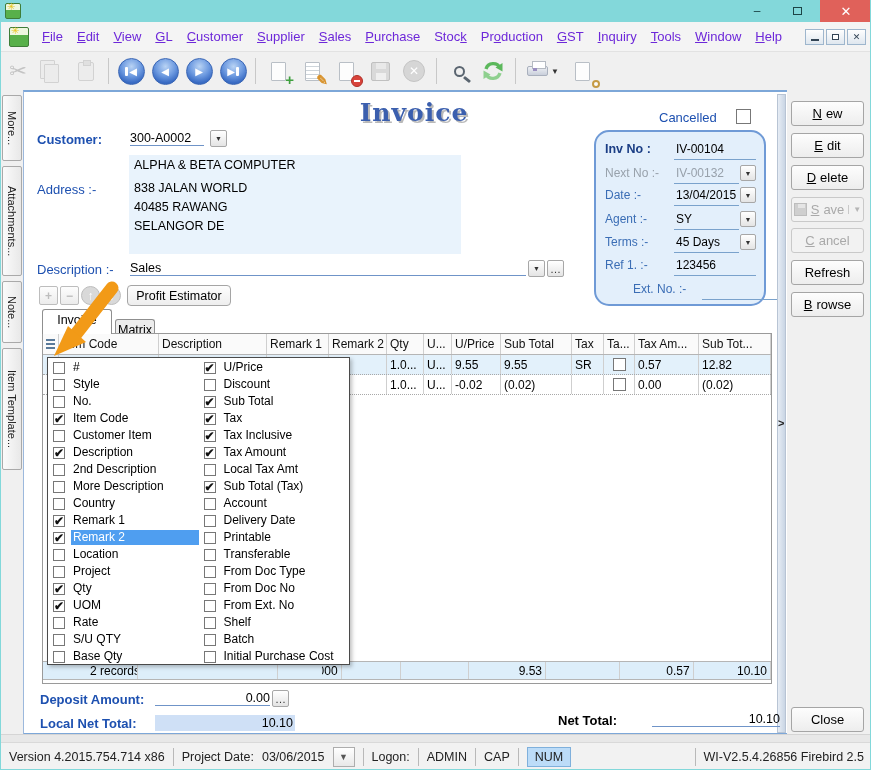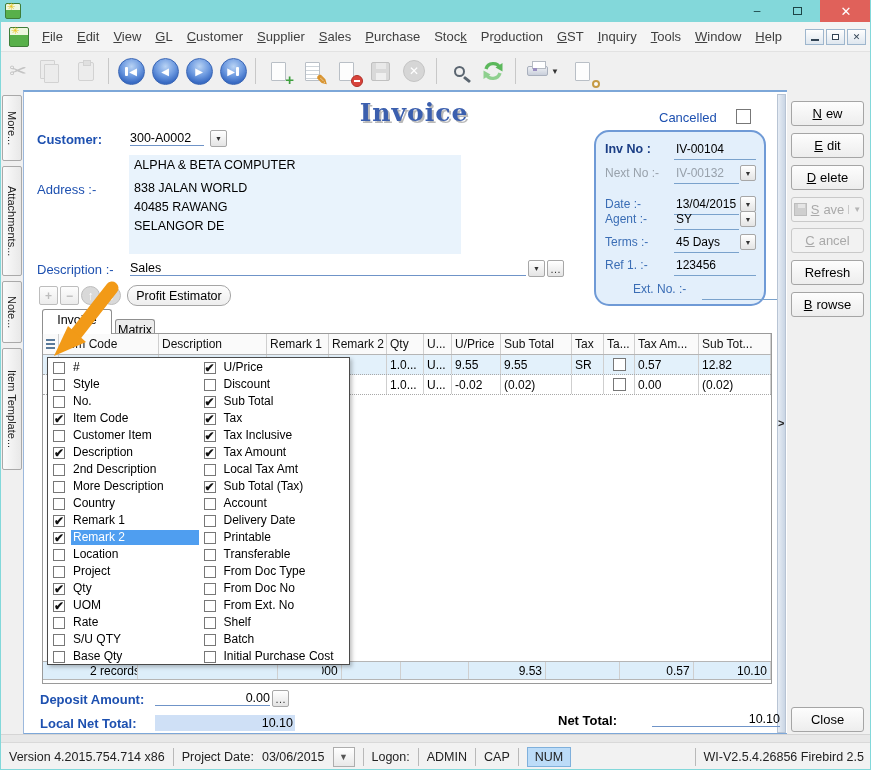--- a/index.html
+++ b/index.html
@@ -16,21 +16,21 @@
   .appicon::after { content:"✳"; position:absolute; left:1px; top:-3px; color:#e8c623; font-size:10px; }
   .winbtn { position:absolute; top:0; height:22px; display:flex; align-items:center; justify-content:center; color:#1c4446; font-size:12px; }
   #btn-min { right:100px; width:30px; }
   #btn-max { right:60px; width:30px; }
   #btn-max .sq { width:9px; height:8px; border:1px solid #1c4446; }
   #btn-close { right:0; width:52px; background:#e0615a; color:#fff; font-size:13px; }
   
   #menubar { position:absolute; left:0; top:22px; width:871px; height:30px; background:#f4f4f4; border-bottom:1px solid #e2e2e2; display:flex; align-items:center; }
   #menubar .appicon { width:20px; height:20px; margin-left:8px; }
   #menu-items { display:flex; margin-left:6px; }
-  .menu-item { padding:4px 7px; font-size:13px; color:#404040; cursor:default;text-align:center; }
+  .menu-item { padding:4px 7px; font-size:13px; color:#6d28d9; cursor:default;text-align:center; }
   .menu-item u { text-decoration:underline; }
   #mdi-btns { position:absolute; right:6px; top:7px; display:flex; gap:2px; }
   .mdibtn { width:19px; height:16px; border:1px solid #9eb6cd; background:linear-gradient(#fefefe,#dfe7ef); display:flex; align-items:center; justify-content:center; font-size:9px; color:#345; }
   .mdibtn .sq { width:7px; height:6px; border:1px solid #345; background:#fff; }
   .mdibtn .bar { width:8px; height:2px; background:#345; margin-top:6px; }
   
   #toolbar { position:absolute; left:0; top:52px; width:871px; height:38px; background:#f0f0f0; display:flex; align-items:center; }
   .tbi { width:30px; height:30px; margin:0 2px; position:relative; display:flex; align-items:center; justify-content:center; }
   .tsep { width:1px; height:26px; background:#c8c8c8; margin:0 5px; }
   .glyph-gray { color:#c3c3c3; font-size:21px; }
@@ -77,21 +77,21 @@
   .inforow { position:absolute; left:0; width:100%; height:20px; }
   .inforow .lbl { position:absolute; left:9px; top:2px; font-size:12px; color:#3a6db5; }
   .inforow .lbl.b { font-weight:bold; color:#1b3e85; font-size:12.5px; }
   .inforow .lbl.mut { color:#98a1ab; }
   .inforow .val { position:absolute; left:80px; top:2px; width:64px; font-size:12px; }
   .inforow .val.mut { color:#98a1ab; }
   .inforow .ul { position:absolute; left:78px; bottom:0; height:1px; background:#7aa2cc; }
   .inforow .combo { position:absolute; right:8px; top:1px; width:16px; height:16px; }
   .mini-btn { width:19px; height:19px; background:linear-gradient(#fdfdfd,#ececec); border:1px solid #bdbdbd; border-radius:2px; color:#bdbdbd; display:flex; align-items:center; justify-content:center; font-size:12px; font-weight:bold; position:absolute; top:0; }
   .mini-btn.circ { border-radius:50%; background:#d9d9d9; color:#fff; }
-  .pushbtn { background:linear-gradient(#fdfdfd,#eeeeee); border:1px solid #a5a5a5; border-radius:10px; font-size:12.5px; display:flex; align-items:center; justify-content:center; }
+  .pushbtn { background:linear-gradient(#fdfdfd,#eeeeee); border:1px solid #a5a5a5; border-radius:4px; font-size:12.5px; display:flex; align-items:center; justify-content:center; }
   
   .sheet-tab { position:absolute; border:1px solid #8f8f8f; border-bottom:none; border-radius:3px 3px 0 0; font-size:12.5px; display:flex; align-items:flex-start; justify-content:center; padding-top:3px; }
   .sheet-tab.active { background:#fff; z-index:3; }
   .sheet-tab.idle { background:#ececec; }
   
   #grid { position:absolute; left:18px; top:241px; width:730px; height:351px; border:1px solid #9a9a9a; background:#fff; }
   .g-row { display:flex; }
   .g-cell { border-right:1px solid #cfcfcf; padding:2px 3px; font-size:12px; white-space:nowrap; overflow:hidden; display:flex; align-items:center; }
   #g-header { height:21px; background:#fafafa; border-bottom:1px solid #b5b5b5; }
   #g-header .g-cell { color:#111; }
@@ -267,21 +267,21 @@
           <span class="lbl b">Inv No :</span>
           <span class="val">IV-00104</span>
           <span class="ul" style="width: 82px;"></span>
         </div>
         <div class="inforow" style="top: 32px;">
           <span class="lbl mut">Next No :-</span>
           <span class="val mut">IV-00132</span>
           <span class="ul" style="width: 65px;"></span>
           <span class="combo">▼</span>
         </div>
-        <div class="inforow" style="top: 63px;">
+        <div class="inforow" style="top: 54px;">
           <span class="lbl">Date :-</span>
           <span class="val">13/04/2015</span>
           <span class="ul" style="width: 65px;"></span>
           <span class="combo">▼</span>
         </div>
         <div class="inforow" style="top: 78px;">
           <span class="lbl">Agent :-</span>
           <span class="val">SY</span>
           <span class="ul" style="width: 65px;"></span>
           <span class="combo">▼</span>

